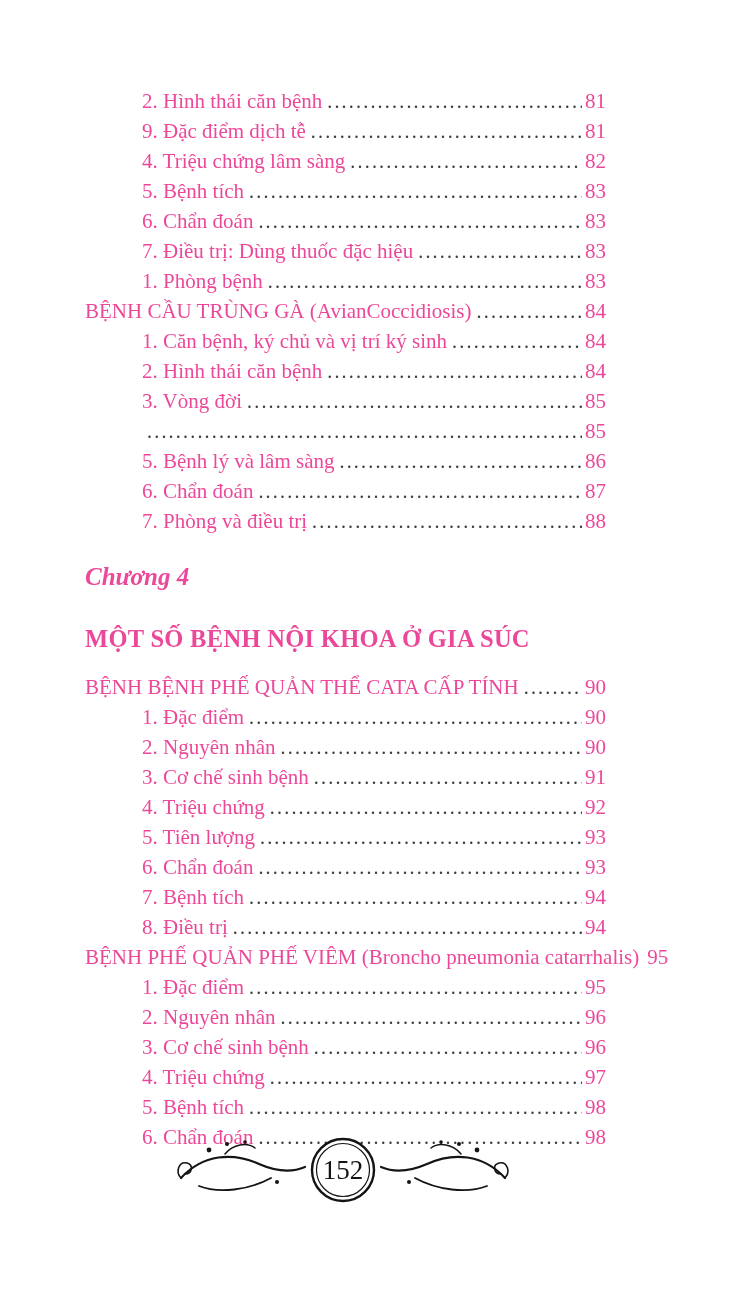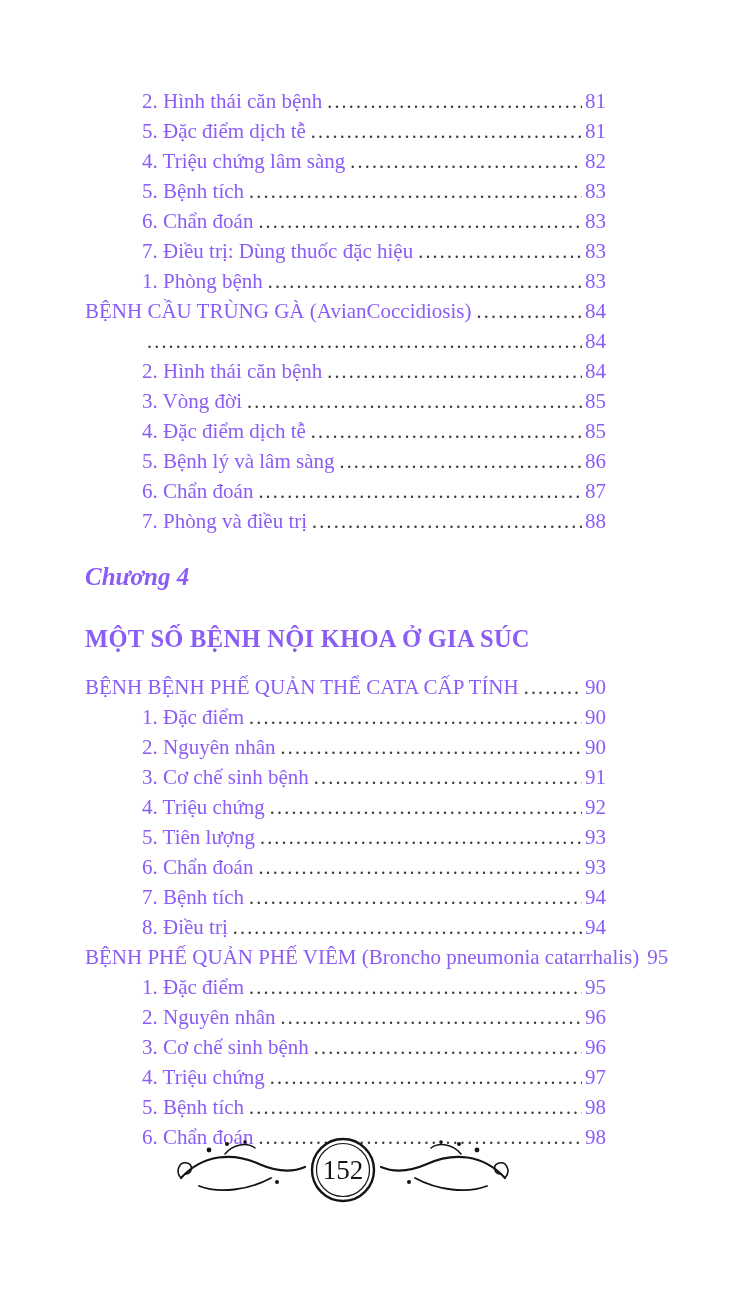--- a/index.html
+++ b/index.html
@@ -6,21 +6,21 @@
     margin: 0;
     padding: 0;
     background: #ffffff;
   }
   .page {
     position: relative;
     width: 690px;
     height: 1292px;
     background: #ffffff;
     font-family: "Liberation Serif", serif;
-    color: #8b5cf6;
+    color: #ec4899;
     overflow: hidden;
   }
   .content {
     padding: 86px 84px 0 85px;
   }
   .toc-entry {
     display: flex;
     align-items: baseline;
     font-size: 21px;
     line-height: 30px;
@@ -87,21 +87,21 @@
 <div class="page">
   <div class="content">
 
     <div id="toc-top">
         <div class="toc-entry level-1">
           <span class="toc-label">2. Hình thái căn bệnh</span>
           <span class="leader"></span>
           <span class="toc-page">81</span>
         </div>
         <div class="toc-entry level-1">
-          <span class="toc-label">5. Đặc điểm dịch tễ</span>
+          <span class="toc-label">9. Đặc điểm dịch tễ</span>
           <span class="leader"></span>
           <span class="toc-page">81</span>
         </div>
         <div class="toc-entry level-1">
           <span class="toc-label">4. Triệu chứng lâm sàng</span>
           <span class="leader"></span>
           <span class="toc-page">82</span>
         </div>
         <div class="toc-entry level-1">
           <span class="toc-label">5. Bệnh tích</span>
@@ -122,35 +122,35 @@
           <span class="toc-label">1. Phòng bệnh</span>
           <span class="leader"></span>
           <span class="toc-page">83</span>
         </div>
         <div class="toc-entry level-0">
           <span class="toc-label">BỆNH CẦU TRÙNG GÀ (AvianCoccidiosis)</span>
           <span class="leader"></span>
           <span class="toc-page">84</span>
         </div>
         <div class="toc-entry level-1">
+          <span class="toc-label">1. Căn bệnh, ký chủ và vị trí ký sinh</span>
           <span class="leader"></span>
           <span class="toc-page">84</span>
         </div>
         <div class="toc-entry level-1">
           <span class="toc-label">2. Hình thái căn bệnh</span>
           <span class="leader"></span>
           <span class="toc-page">84</span>
         </div>
         <div class="toc-entry level-1">
           <span class="toc-label">3. Vòng đời</span>
           <span class="leader"></span>
           <span class="toc-page">85</span>
         </div>
         <div class="toc-entry level-1">
-          <span class="toc-label">4. Đặc điểm dịch tễ</span>
           <span class="leader"></span>
           <span class="toc-page">85</span>
         </div>
         <div class="toc-entry level-1">
           <span class="toc-label">5. Bệnh lý và lâm sàng</span>
           <span class="leader"></span>
           <span class="toc-page">86</span>
         </div>
         <div class="toc-entry level-1">
           <span class="toc-label">6. Chẩn đoán</span>

